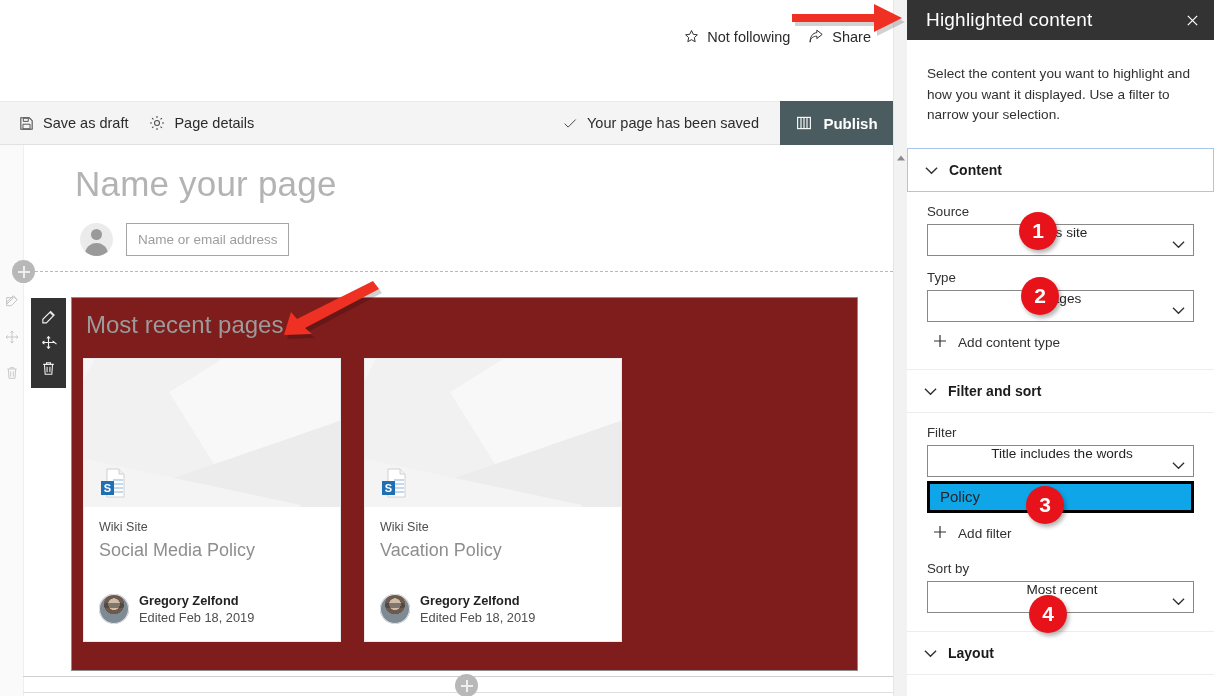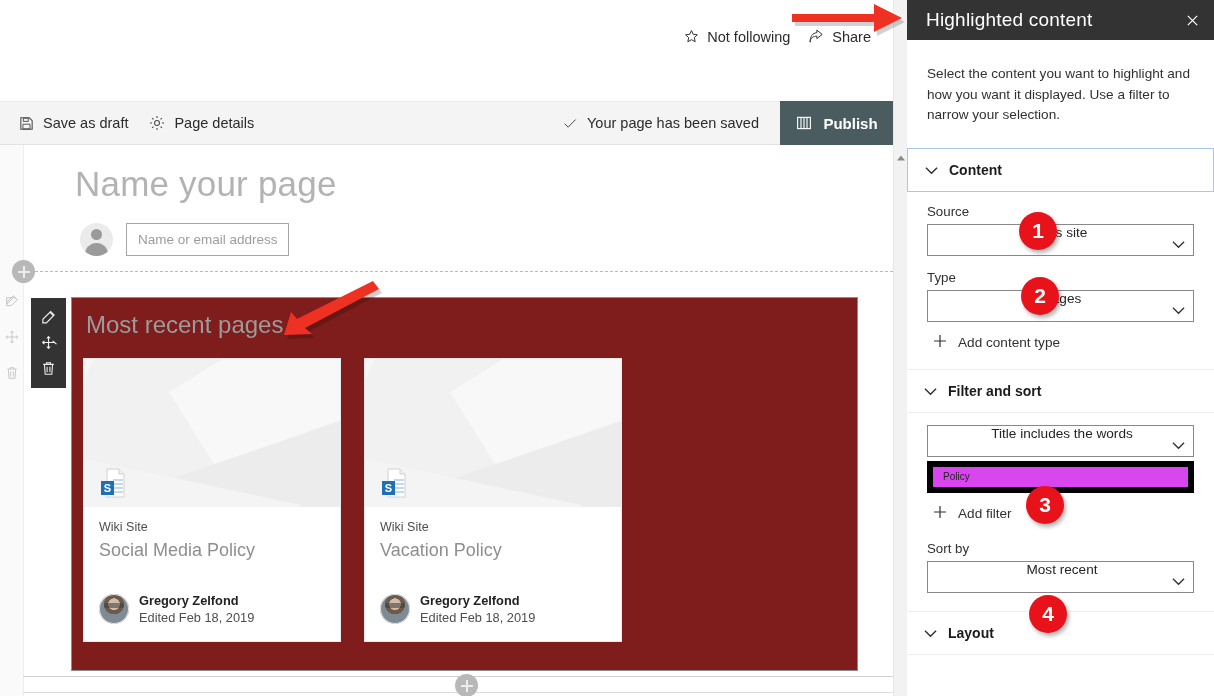--- a/index.html
+++ b/index.html
@@ -177,23 +177,23 @@
   .section-head.focused { border: 1px solid #a8c7ec; }
   .section-body { padding: 12px 20px 18px 20px; }
   .fieldlabel { font-size: 13.3px; color: #323130; margin-bottom: 5px; }
   .dropdown {
     height: 32px; border: 1px solid #8a8886; background: #fff;
     display: flex; align-items: center; padding: 0 8px 0 11px;
     font-size: 13.6px; color: #242424; cursor: pointer; position: relative; flex-direction: column;
   }
   .dropdown .chev { margin-left: auto; color: #323130; line-height: 0; }
   .textbox {
-    height: 32px; border: 6px solid #000000; background: #d946ef;
+    height: 32px; border: 3px solid #000000; background: #0ea5e9;
     display: flex; align-items: center; padding: 0 10px;
-    font-size: 10px; color: #242424;
+    font-size: 15px; color: #242424;
   }
   .addlink {
     display: flex; align-items: center; gap: 11px; margin-top: 12px;
     font-size: 13.6px; color: #323130; cursor: pointer; padding-left: 6px;
   }
   .mt14 { margin-top: 14px; }
 
   
   .badge {
     position: absolute; width: 38px; height: 38px; border-radius: 50%;
@@ -492,20 +492,21 @@
     <div class="section-head">
       <span>
         <svg width="13" height="9" viewBox="0 0 14 9">
             <path d="M1 1.5L7 7.5l6-6" fill="none" stroke="#323130" stroke-width="1.5"></path>
           </svg>
       </span>
       <span>Filter and sort</span>
     </div>
 
     <div class="section-body">
+      <div class="fieldlabel">Filter</div>
       <div class="dropdown">
         <span>Title includes the words</span>
         <span class="chev">
           <svg width="13" height="9" viewBox="0 0 14 9">
               <path d="M1 1.5L7 7.5l6-6" fill="none" stroke="#323130" stroke-width="1.4"></path>
             </svg>
         </span>
       </div>
       <div class="textbox" style="margin-top:4px;">Policy</div>
 

